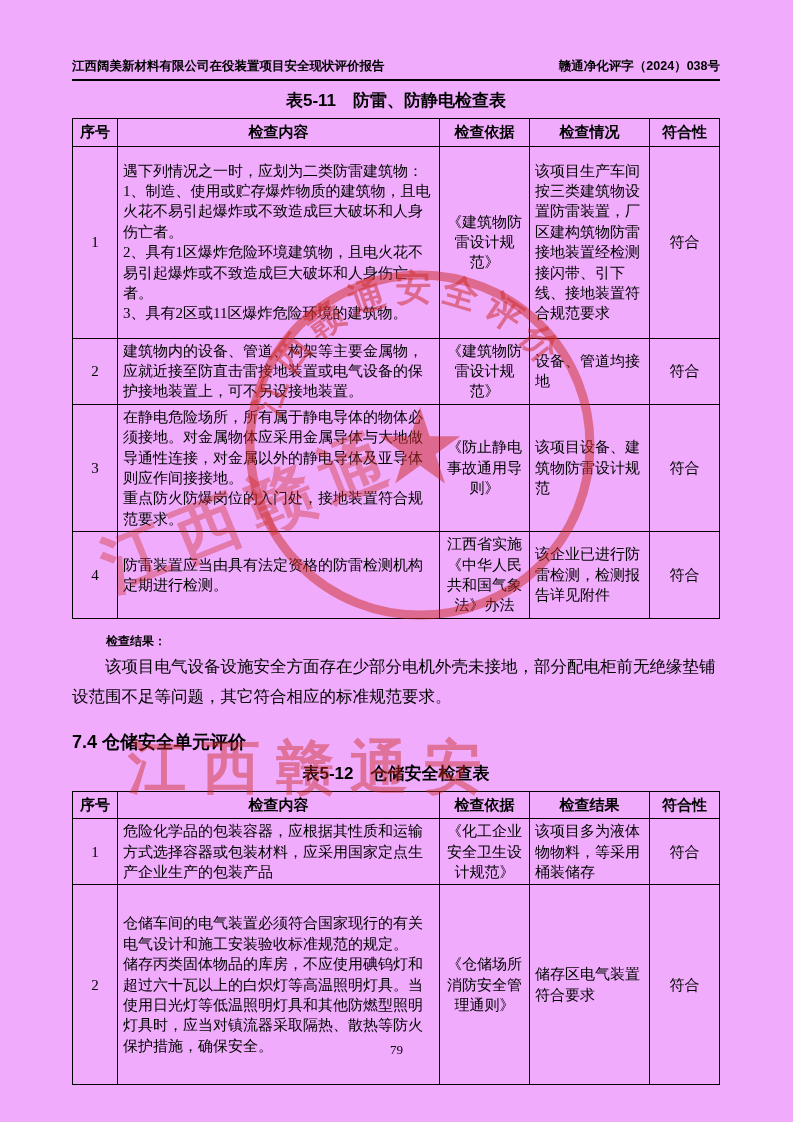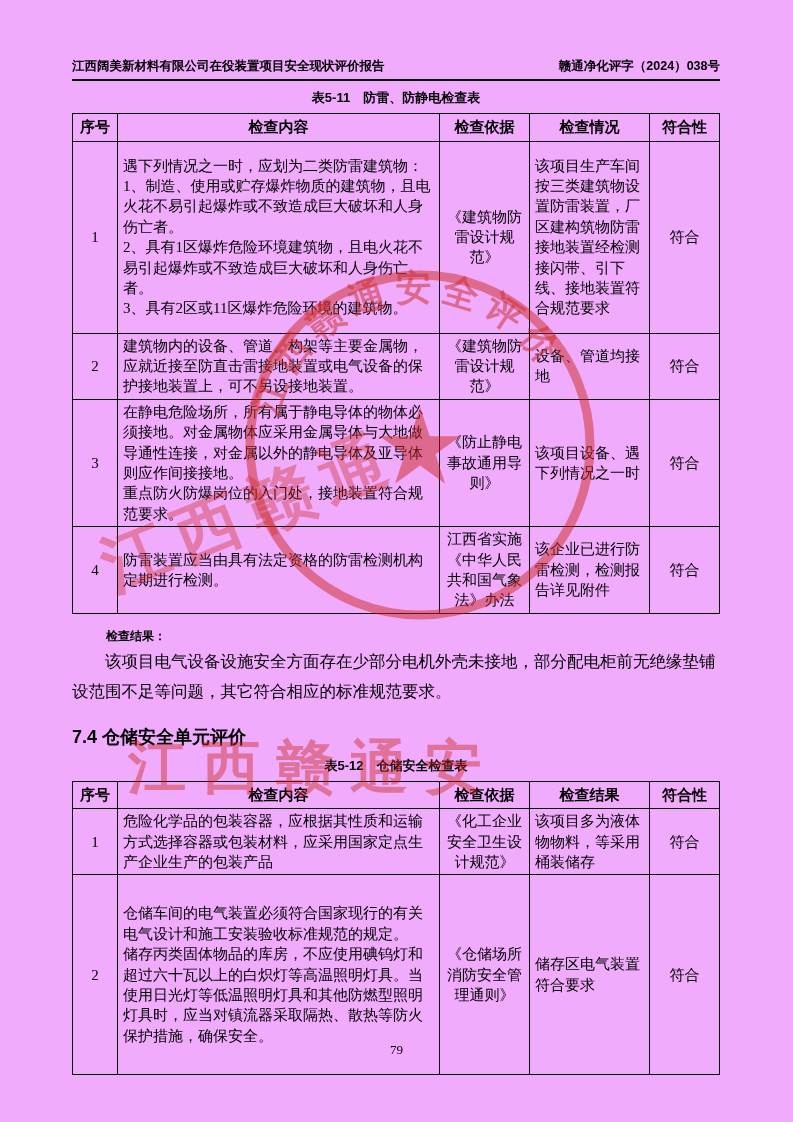--- a/index.html
+++ b/index.html
@@ -18,21 +18,21 @@
   .doc-header{
     display:flex;justify-content:space-between;align-items:flex-end;
     font-family:"Liberation Sans", sans-serif;
     font-weight:bold;font-size:12.5px;line-height:1.3;
     border-bottom:2px solid #000;
     padding-bottom:5px;margin-bottom:8px;
   }
   
   .tbl-title{
     text-align:center;font-family:"Liberation Sans", sans-serif;
-    font-weight:bold;font-size:13px;margin:8px 0 6px;
+    font-weight:bold;font-size:17px;margin:8px 0 6px;
   }
   .section-heading{
     font-family:"Liberation Sans", sans-serif;
     font-weight:bold;font-size:18px;margin:18px 0 6px;
   }
   
   table.t{border-collapse:collapse;width:100%;table-layout:fixed;}
   table.t th, table.t td{
     border:1px solid #000;
     padding:2px 5px;
@@ -126,21 +126,21 @@
       <td class="c-content">建筑物内的设备、管道、构架等主要金属物，应就近接至防直击雷接地装置或电气设备的保护接地装置上，可不另设接地装置。</td>
       <td class="c-basis">《建筑物防雷设计规范》</td>
       <td class="c-sit">设备、管道均接地</td>
       <td class="c-comp">符合</td>
     </tr>
     <tr class="h-118">
       <td class="c-no">3</td>
       <td class="c-content">在静电危险场所，所有属于静电导体的物体必须接地。对金属物体应采用金属导体与大地做导通性连接，对金属以外的静电导体及亚导体则应作间接接地。
 重点防火防爆岗位的入门处，接地装置符合规范要求。</td>
       <td class="c-basis">《防止静电事故通用导则》</td>
-      <td class="c-sit">该项目设备、遇下列情况之一时</td>
+      <td class="c-sit">该项目设备、建筑物防雷设计规范</td>
       <td class="c-comp">符合</td>
     </tr>
     <tr class="h-74">
       <td class="c-no">4</td>
       <td class="c-content">防雷装置应当由具有法定资格的防雷检测机构定期进行检测。</td>
       <td class="c-basis">江西省实施《中华人民共和国气象法》办法</td>
       <td class="c-sit">该企业已进行防雷检测，检测报告详见附件</td>
       <td class="c-comp">符合</td>
     </tr>
   </tbody>

